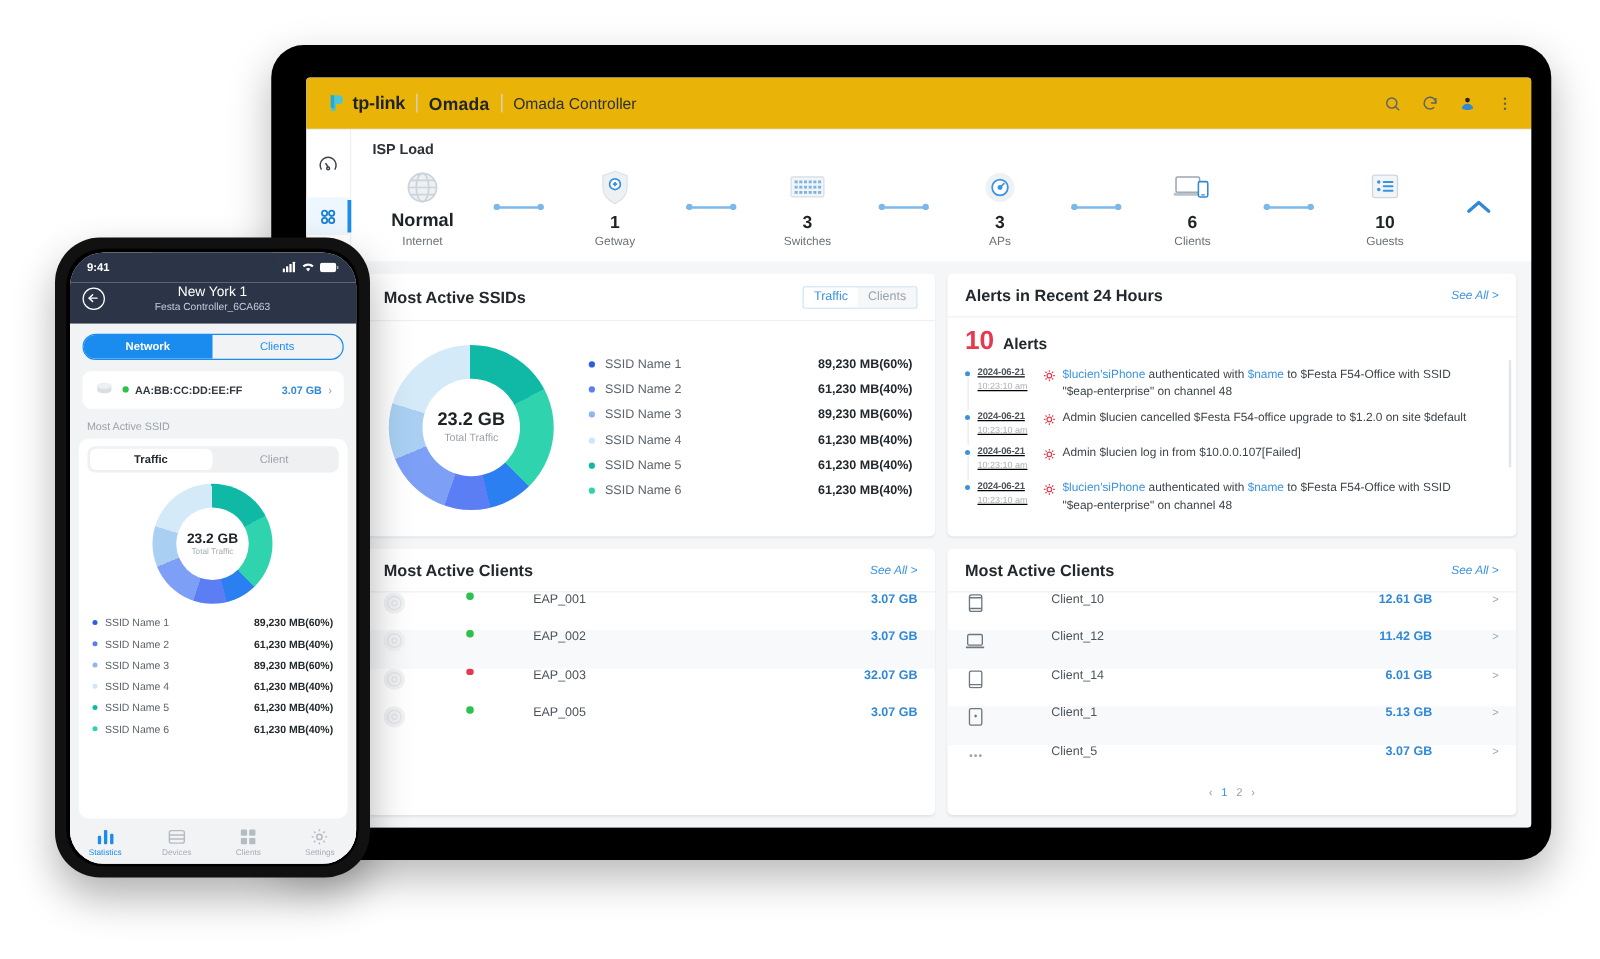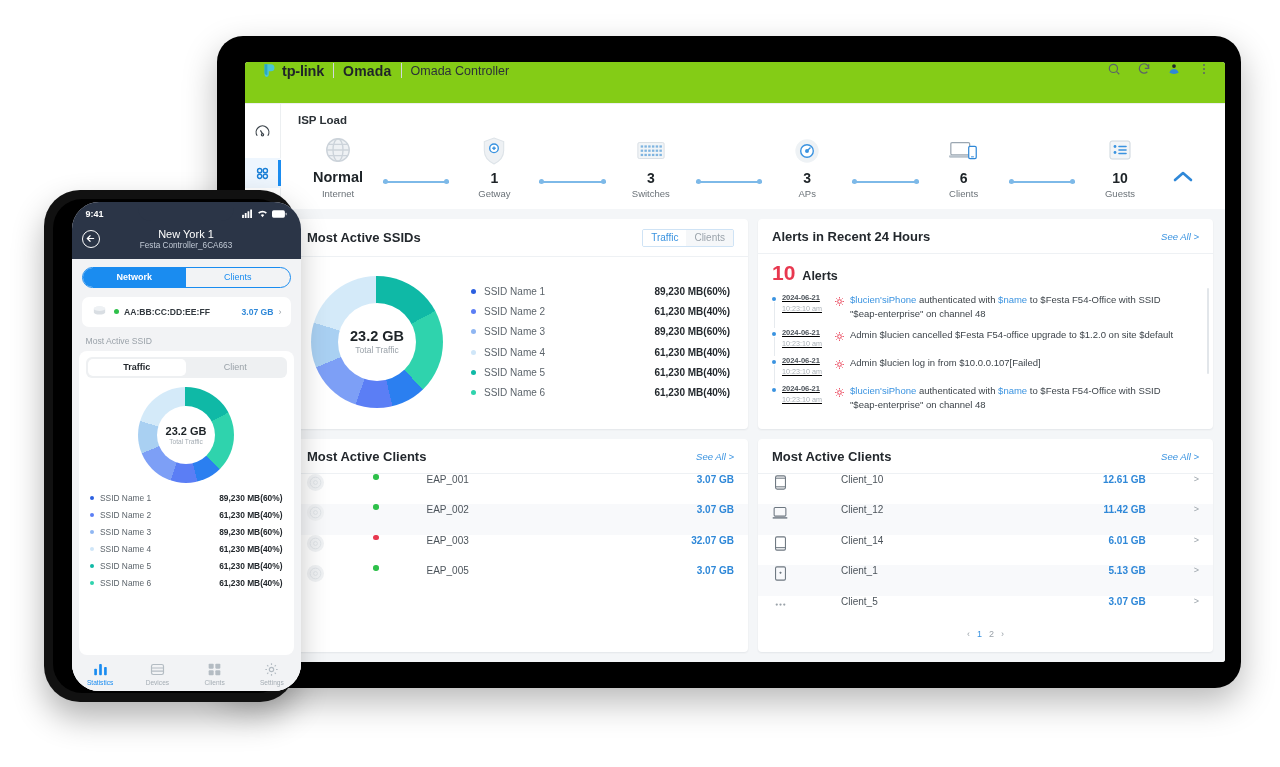--- a/index.html
+++ b/index.html
@@ -21,22 +21,22 @@
   }
   .tablet-screen {
     width: 100%; height: 100%;
     background: #f4f6f8; border-radius: 3px;
     overflow: hidden; position: relative;
     display: flex; flex-direction: column;
   }
 
   
   .t-header {
-    height: 42px; background: #84cc16; flex: 0 0 42px;
-    display: flex; align-items: flex-start; padding: 0 14px 0 16px;
+    height: 42px; background: #eab308; flex: 0 0 42px;
+    display: flex; align-items: center; padding: 0 14px 0 16px;
     border-bottom: 1px solid #eceff1;
   }
   .brand { display: flex; align-items: center; gap: 9px; }
   .tp-logo { display:flex; align-items:center; gap:4px; }
   .tp-mark { width: 17px; height: 17px; }
   .tp-word { font-size: 14.5px; font-weight: 700; color:#1f2429; letter-spacing:-.2px;}
   .vsep { width:1px; height:15px; background:#d3d8dd; }
   .omada-word { font-size: 14px; font-weight:700; color:#1f2429; letter-spacing:.2px;}
   .ctrl-word { font-size: 12.5px; color:#2c3238; }
   .t-header-right { margin-left:auto; display:flex; align-items:center; gap:16px; }
@@ -53,21 +53,21 @@
   .rail-item.active { background:#eef6fe; }
   .rail-item.active:after{ content:""; position:absolute; right:0; top:2px; bottom:2px; width:2.5px; background:#1a8cf0;}
   .rail-ico{ width:17px; height:17px; color:#3c444b;}
   .rail-item.active .rail-ico{ color:#1a7fd6;}
 
   .t-content { flex:1; min-width:0; display:flex; flex-direction:column; background:#f4f6f8;}
 
   
   .isp-panel{ background:#fff; margin:0; padding:10px 14px 10px 14px; }
   .isp-title{ font-size:11.5px; color:#2b3136; font-weight:600; margin-left:3px;}
-  .isp-row{ display:flex; align-items:flex-end; margin-top:7px; padding-right:8px;}
+  .isp-row{ display:flex; align-items:center; margin-top:7px; padding-right:8px;gap:12px;}
   .node{ width:86px; text-align:center; flex:0 0 86px;}
   .node-ico{ height:34px; display:flex; align-items:center; justify-content:center;}
   .node-val{ font-size:14px; font-weight:700; color:#1d2327; margin-top:3px; line-height:1.1;}
   .node-val.word{ font-size:14.5px;}
   .node-lbl{ font-size:9.5px; color:#6b7278; margin-top:2px;}
   .link{ flex:1; height:34px; display:flex; align-items:center; padding:0 2px; min-width:10px;}
   .link-line{ position:relative; width:100%; height:1.5px; background:#7db9e8;}
   .link-line:before,.link-line:after{content:"";position:absolute;top:-2px;width:5px;height:5px;border-radius:50%;background:#7db9e8;}
   .link-line:before{left:0;} .link-line:after{right:0;}
   .collapse-btn{ flex:0 0 40px; display:flex; align-items:center; justify-content:center; height:44px;}
@@ -134,21 +134,21 @@
   .pg.on{ color:#3a93e0;}
 
   
   .phone{
     position:absolute; left:44px; top:190px; width:252px; height:512px;
     background:#111; border-radius:36px; padding:9px;
     box-shadow: 0 16px 32px rgba(0,0,0,.30);
   }
   .phone-bezel{ width:100%; height:100%; background:#000; border-radius:29px; padding:2.5px;}
   .phone-screen{ width:100%; height:100%; border-radius:27px; overflow:hidden; background:#f2f3f5;
-                 display:flex; flex-direction:column; position:relative;margin-left:16px;}
+                 display:flex; flex-direction:column; position:relative;}
   .notch{ position:absolute; left:50%; transform:translateX(-50%); top:0; width:96px; height:19px;
           background:#2b3547; border-radius:0 0 13px 13px; z-index:5;}
   .p-statusbar{ height:24px; background:#2b3547; display:flex; align-items:center; padding:0 14px; flex:0 0 24px;}
   .p-time{ font-size:9px; font-weight:700; color:#fff;}
   .p-sb-right{ margin-left:auto; display:flex; align-items:center; gap:4px;}
   .p-topbar{ background:#2b3547; padding:2px 10px 9px 10px; display:flex; align-items:center;}
   .p-back{ width:18px; height:18px; border:1.4px solid #fff; border-radius:50%;
            display:flex; align-items:center; justify-content:center; flex:0 0 18px;}
   .p-titles{ flex:1; text-align:center; margin-left:-18px;}
   .p-title{ font-size:11px; font-weight:400; color:#fff;}

